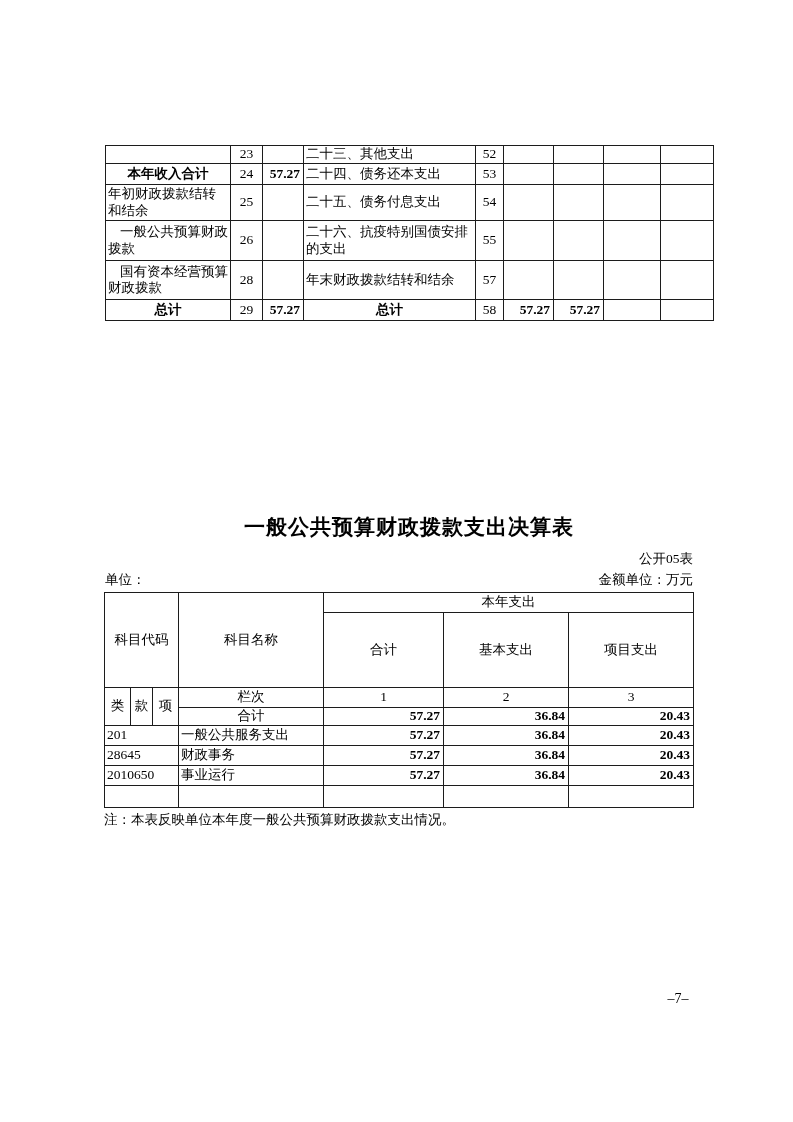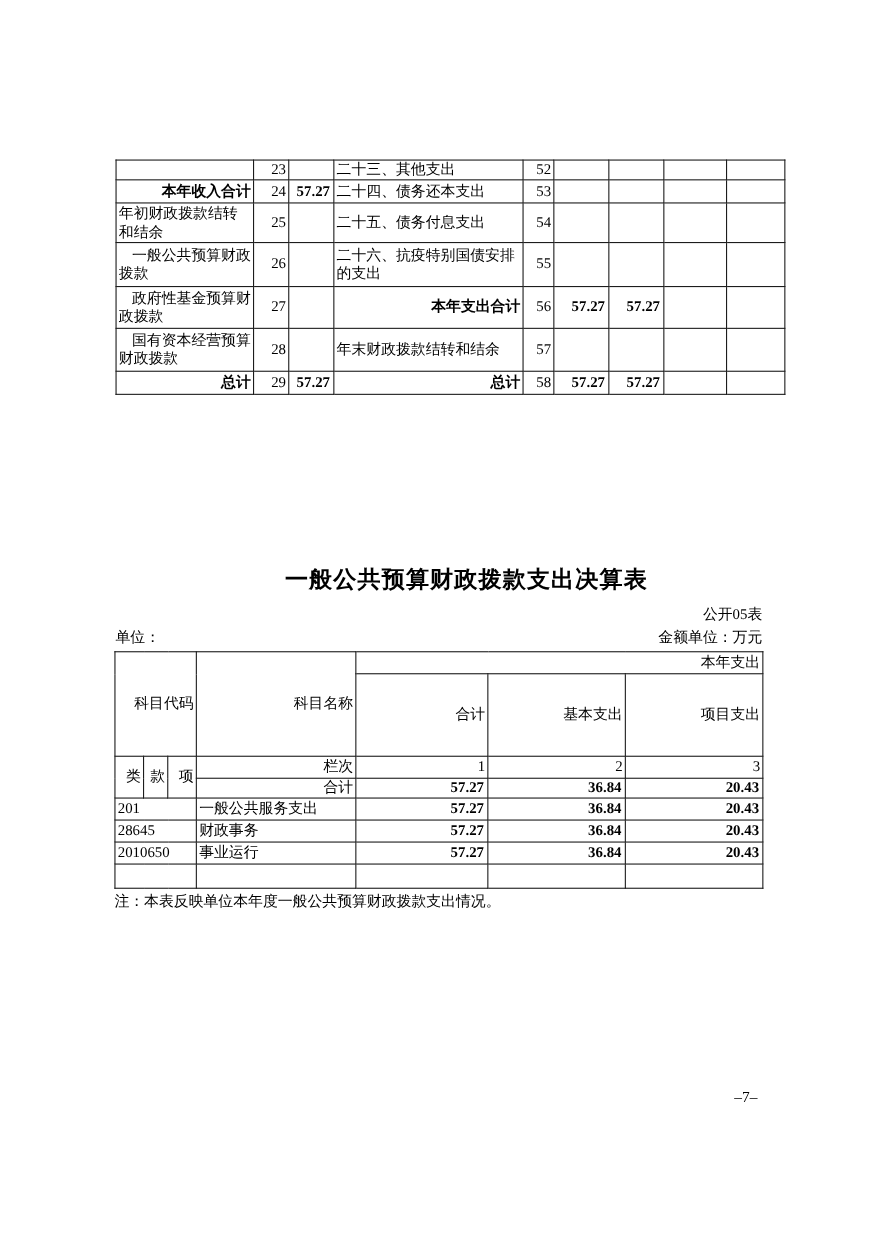--- a/index.html
+++ b/index.html
@@ -1,31 +1,31 @@
 <!DOCTYPE html>
 <html><head>
 <meta charset="utf-8">
 <style>
   html,body{margin:0;padding:0;background:#888;}
   .page{position:relative;width:793px;height:1122px;background:#ffffff;margin:0 auto;
         font-family:"Liberation Serif",serif;color:#000;overflow:hidden;}
   table{border-collapse:collapse;table-layout:fixed;}
   td{border:1px solid #1c1c1c;padding:0 2px;font-size:13.5px;line-height:1.22;
      vertical-align:middle;overflow:hidden;word-break:break-all;}
-  .c{text-align:right;}
+  .c{text-align:center;}
   .r{text-align:right;padding-right:3px;}
   .hb{font-weight:bold;font-family:"Liberation Sans",sans-serif;}
   .nb{font-weight:bold;}
   .ind{text-indent:12px;}
   #table1{position:absolute;left:105px;top:145px;width:608px;}
   #table2{position:absolute;left:104px;top:592px;width:589px;}
   .note{position:absolute;left:104px;width:616px;font-size:13.5px;line-height:1.23;}
   #note1{top:362px;}
   #note2{top:812px;}
-  .title{position:absolute;left:120px;top:513px;width:608px;text-align:center;
+  .title{position:absolute;left:105px;top:513px;width:608px;text-align:center;
          font-size:21px;font-weight:bold;font-family:Liberation Sans, sans-serif;
          letter-spacing:1px;}
   .form-no{position:absolute;left:105px;top:550px;width:588px;text-align:right;font-size:13.5px;}
   .unit-row{position:absolute;left:105px;top:571px;width:588px;display:flex;
             justify-content:space-between;font-size:13.5px;}
   .pageno{position:absolute;left:648px;top:991px;width:60px;text-align:center;font-size:14px;}
 </style>
 </head>
 <body>
 
@@ -78,31 +78,20 @@
       <td class="r nb"></td>
     </tr>
     <tr style="height:40px">
       <td class="ind">一般公共预算财政拨款</td>
       <td class="c">26</td>
       <td class="r nb"></td>
       <td>二十六、抗疫特别国债安排的支出</td>
       <td class="c">55</td>
       <td class="r nb"></td>
       <td class="r nb"></td>
-      <td class="r nb"></td>
-      <td class="r nb"></td>
-    </tr>
-    <tr style="height:38px">
-      <td class="ind">政府性基金预算财政拨款</td>
-      <td class="c">27</td>
-      <td class="r nb"></td>
-      <td class="c hb">本年支出合计</td>
-      <td class="c">56</td>
-      <td class="r nb">57.27</td>
-      <td class="r nb">57.27</td>
       <td class="r nb"></td>
       <td class="r nb"></td>
     </tr>
     <tr style="height:39px">
       <td class="ind">国有资本经营预算财政拨款</td>
       <td class="c">28</td>
       <td class="r nb"></td>
       <td>年末财政拨款结转和结余</td>
       <td class="c">57</td>
       <td class="r nb"></td>

